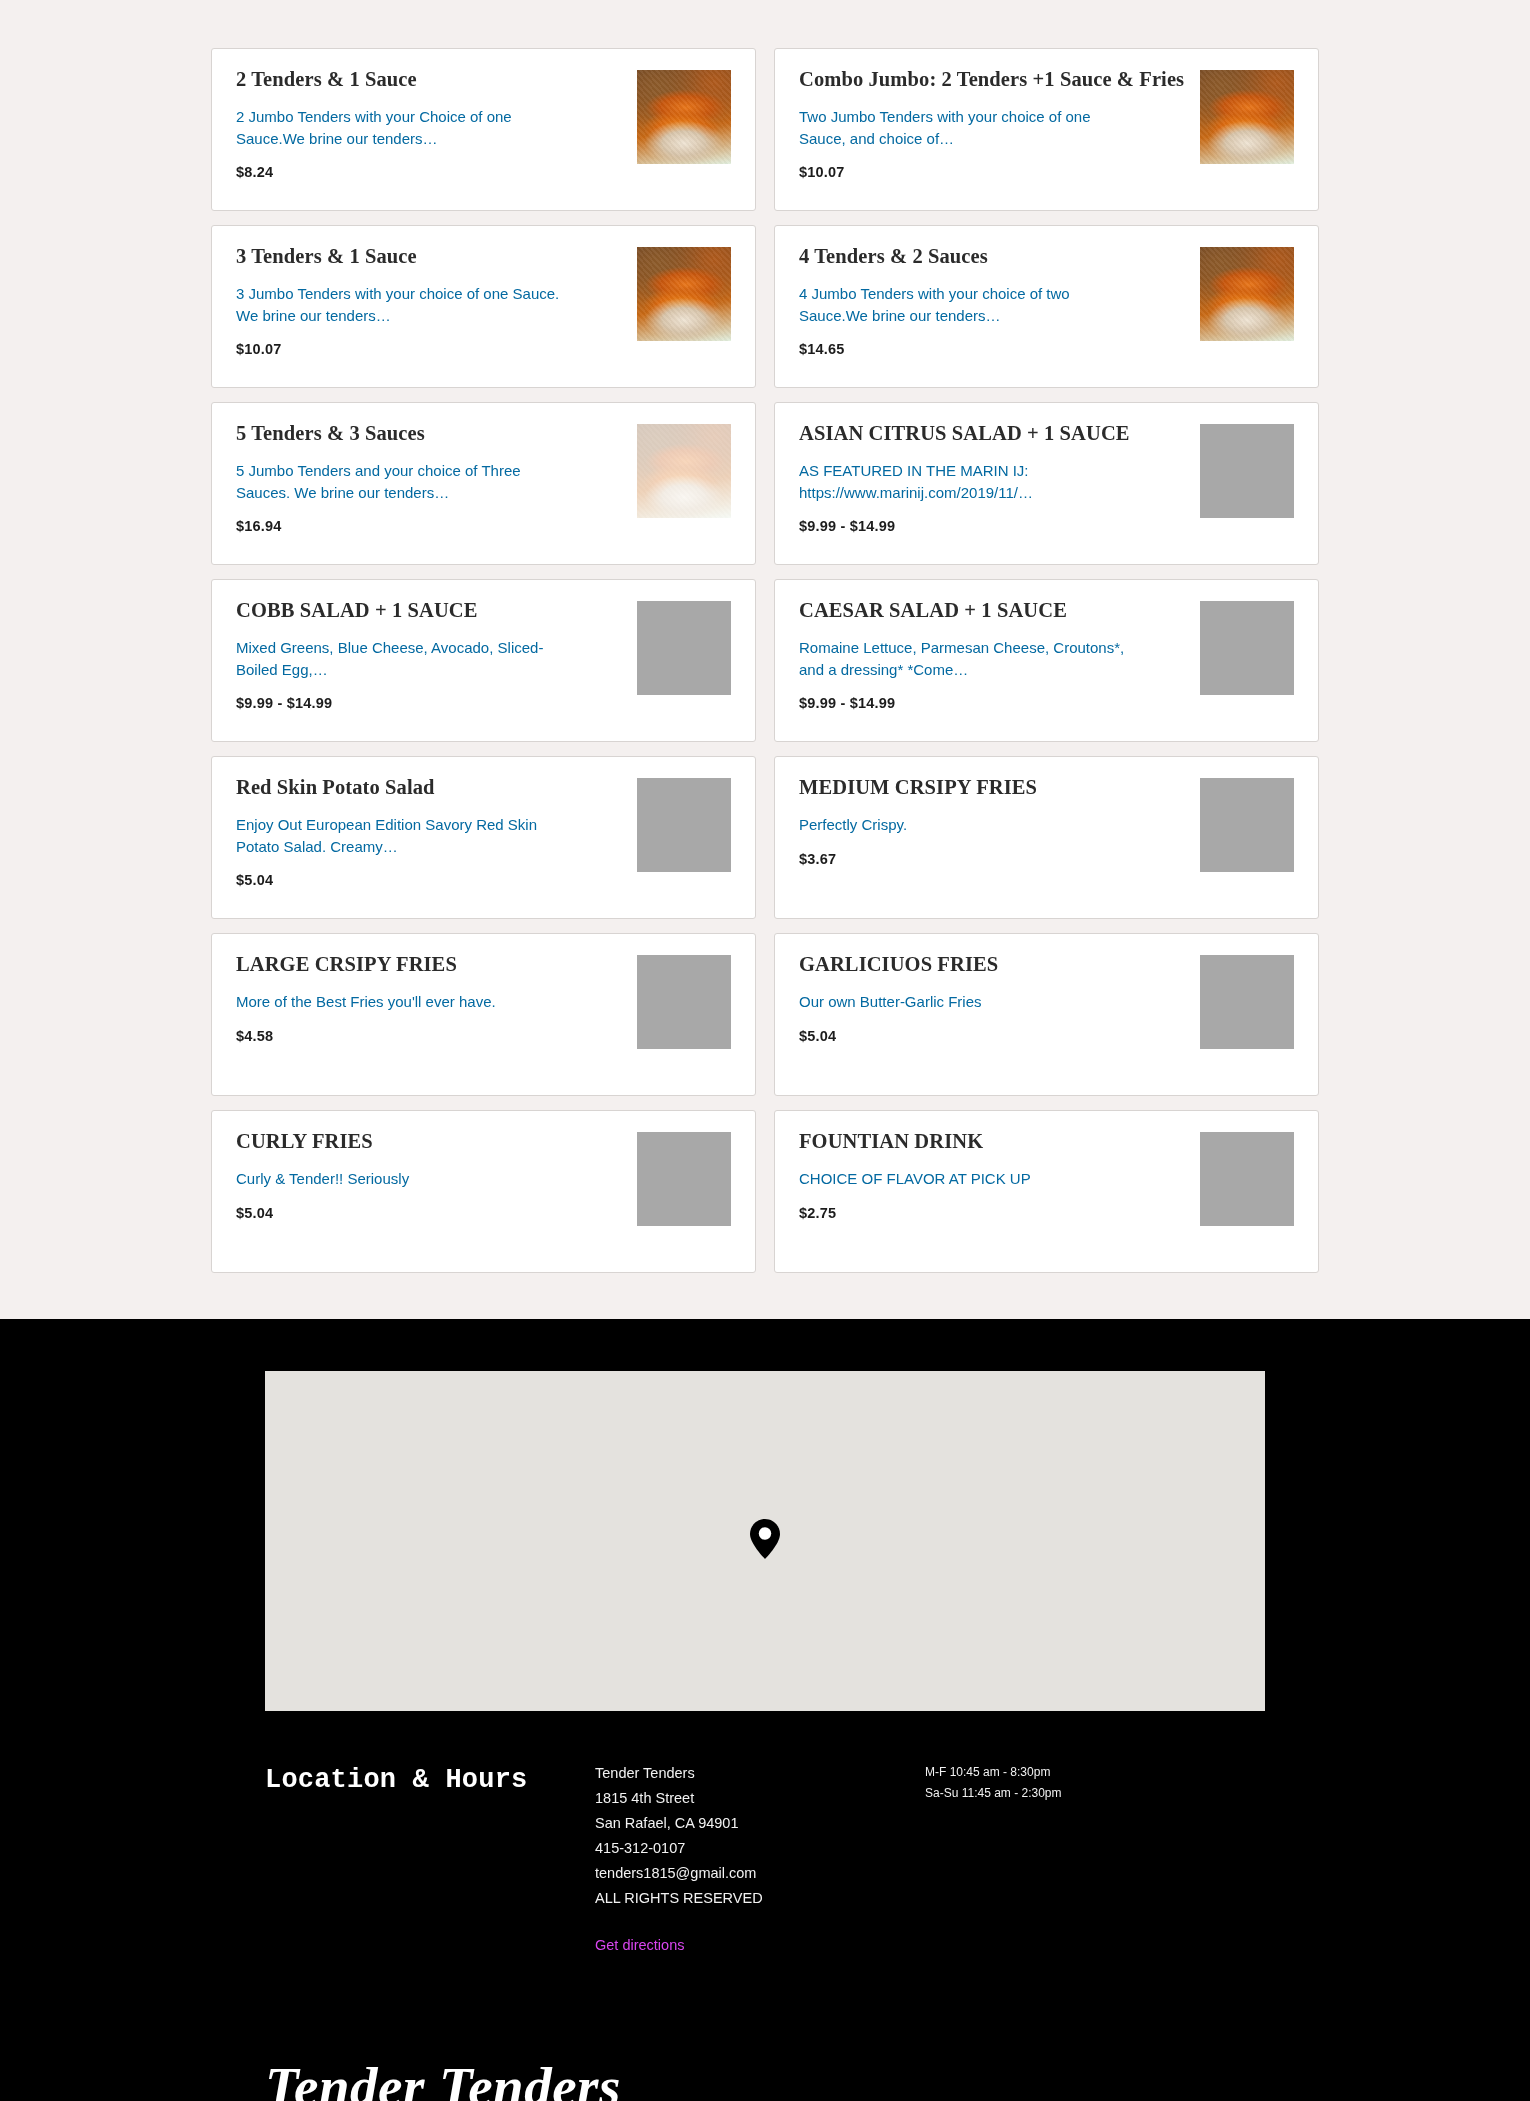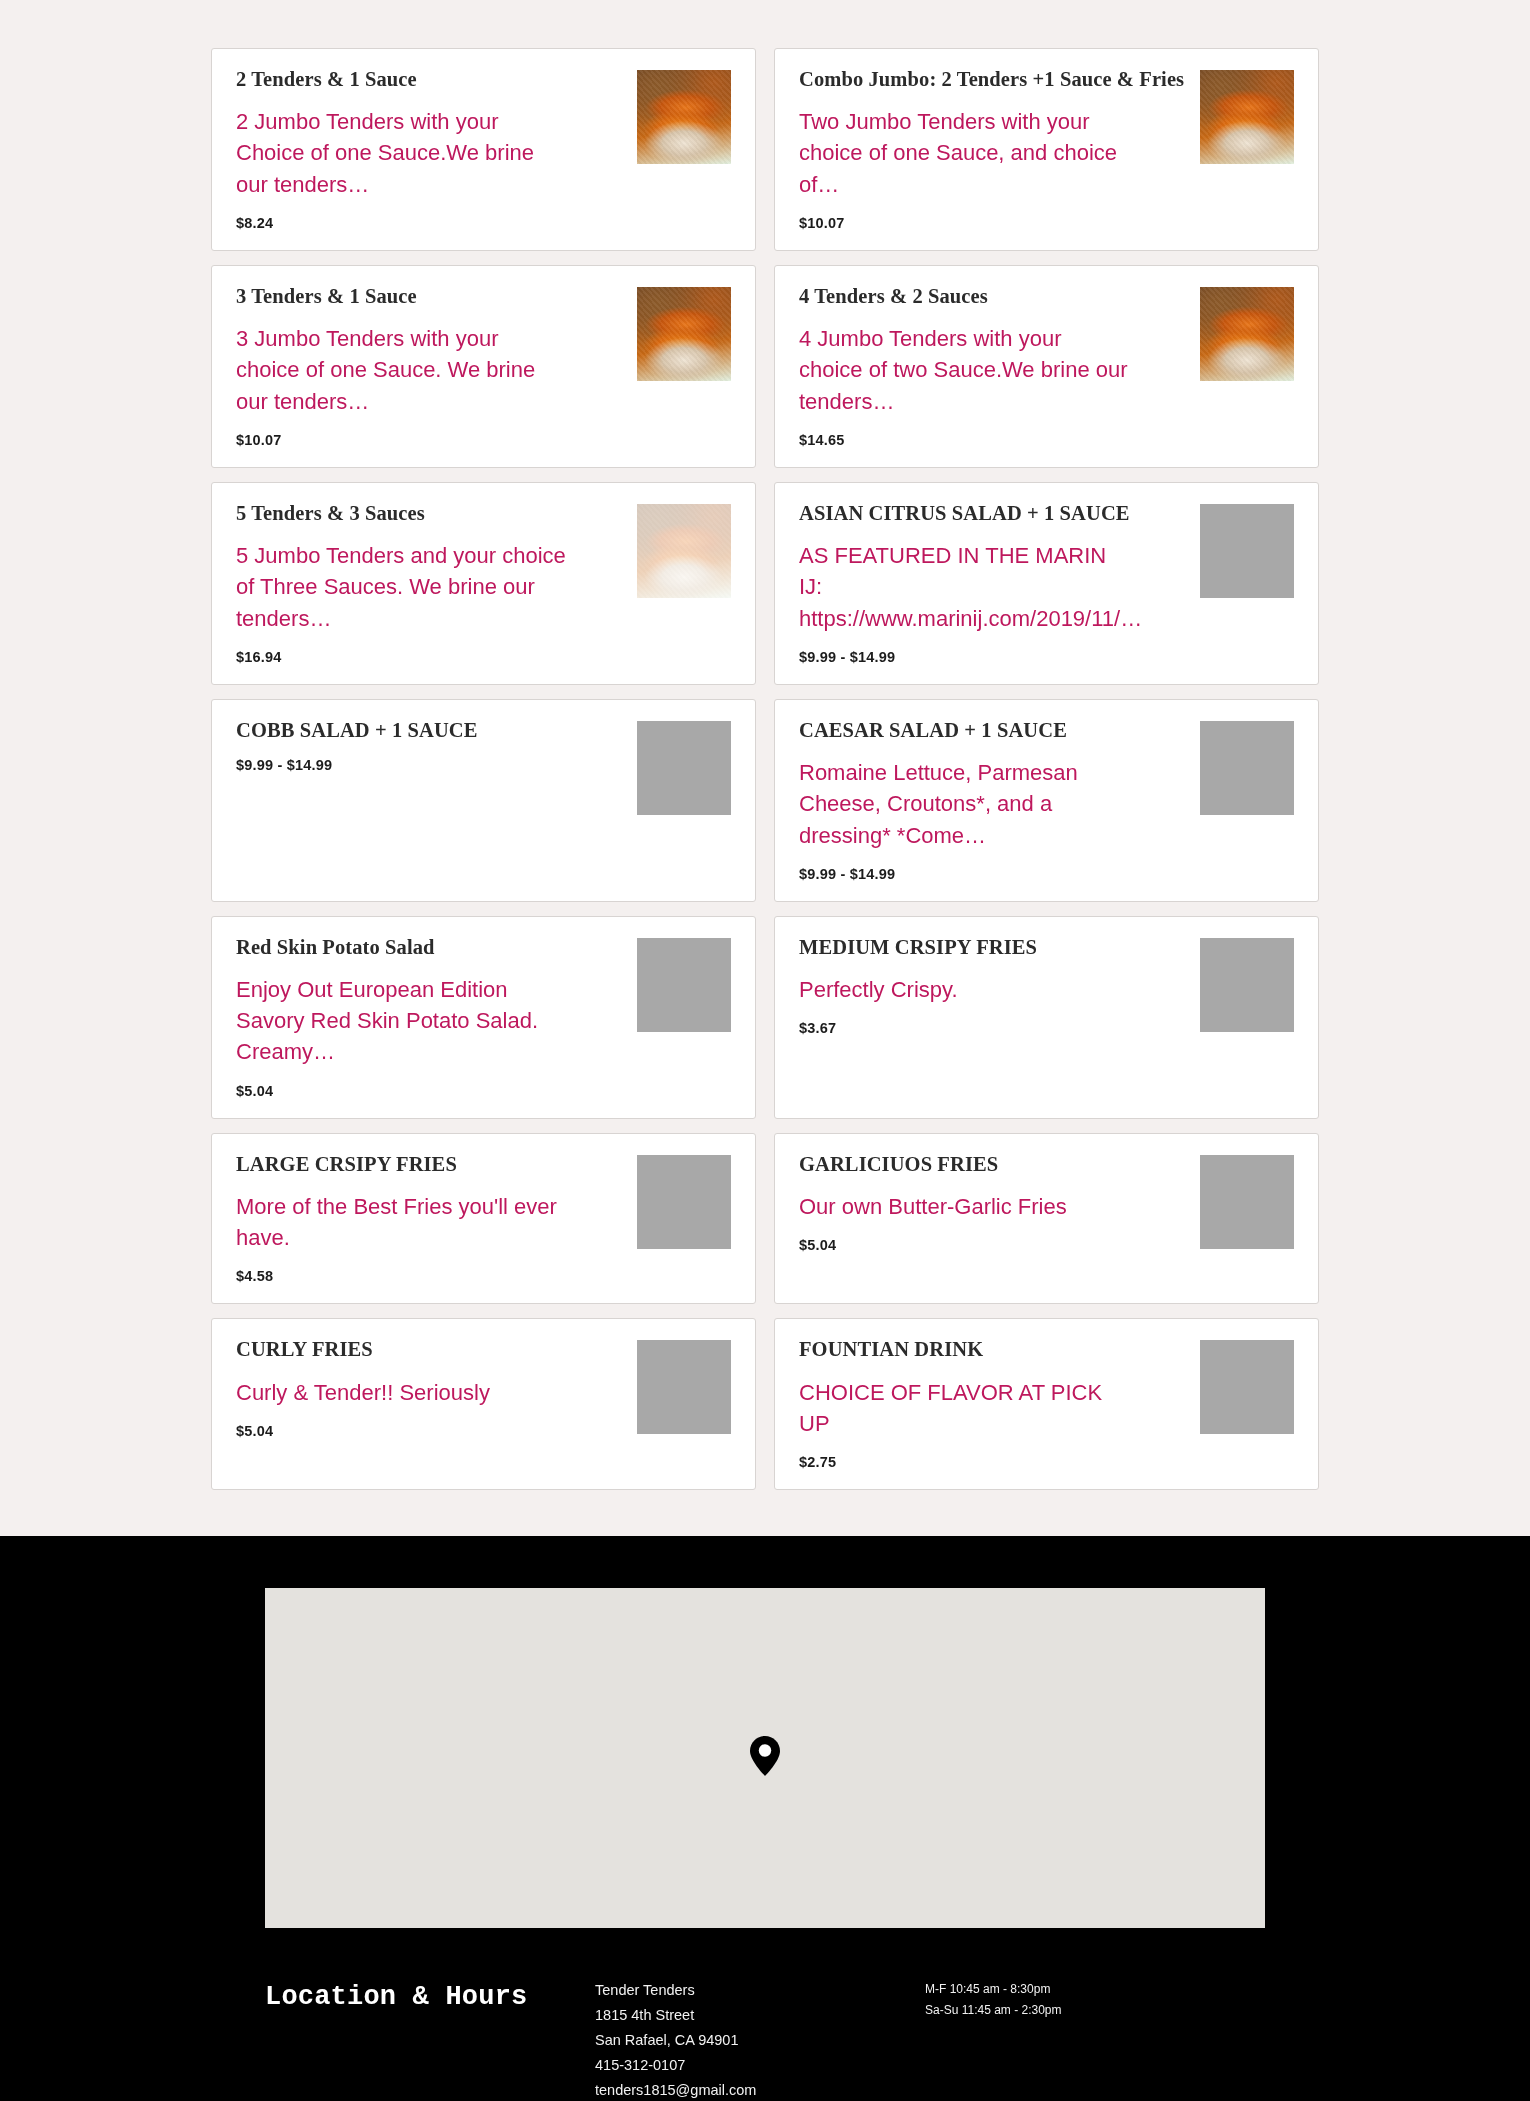--- a/index.html
+++ b/index.html
@@ -52,23 +52,23 @@
     font-weight: bold;
     font-size: 20.5px;
     line-height: 1.28;
     color: #2b2b2b;
     letter-spacing: 0.1px;
     margin-bottom: 14px;
   }
 
   .card-desc {
     font-family: "Liberation Sans", sans-serif;
-    font-size: 22px;
+    font-size: 15px;
     line-height: 1.42;
-    color: #be185d;
+    color: #0369a1;
     margin-bottom: 15px;
     max-width: 330px;
   }
 
   .card-price {
     font-family: "Liberation Sans", sans-serif;
     font-size: 14.5px;
     font-weight: bold;
     color: #1c1c1c;
     letter-spacing: 0.2px;
@@ -250,20 +250,21 @@
           <div class="card-text">
             <div class="card-title">ASIAN CITRUS SALAD + 1 SAUCE</div>
             <div class="card-desc">AS FEATURED IN THE MARIN IJ: https://www.marinij.com/2019/11/…</div>
             <div class="card-price">$9.99 - $14.99</div>
           </div>
           <div class="card-thumb placeholder"></div>
         </div>
         <div class="menu-card">
           <div class="card-text">
             <div class="card-title">COBB SALAD + 1 SAUCE</div>
+            <div class="card-desc">Mixed Greens, Blue Cheese, Avocado, Sliced-Boiled Egg,…</div>
             <div class="card-price">$9.99 - $14.99</div>
           </div>
           <div class="card-thumb placeholder"></div>
         </div>
         <div class="menu-card">
           <div class="card-text">
             <div class="card-title">CAESAR SALAD + 1 SAUCE</div>
             <div class="card-desc">Romaine Lettuce, Parmesan Cheese, Croutons*, and a dressing* *Come…</div>
             <div class="card-price">$9.99 - $14.99</div>
           </div>

